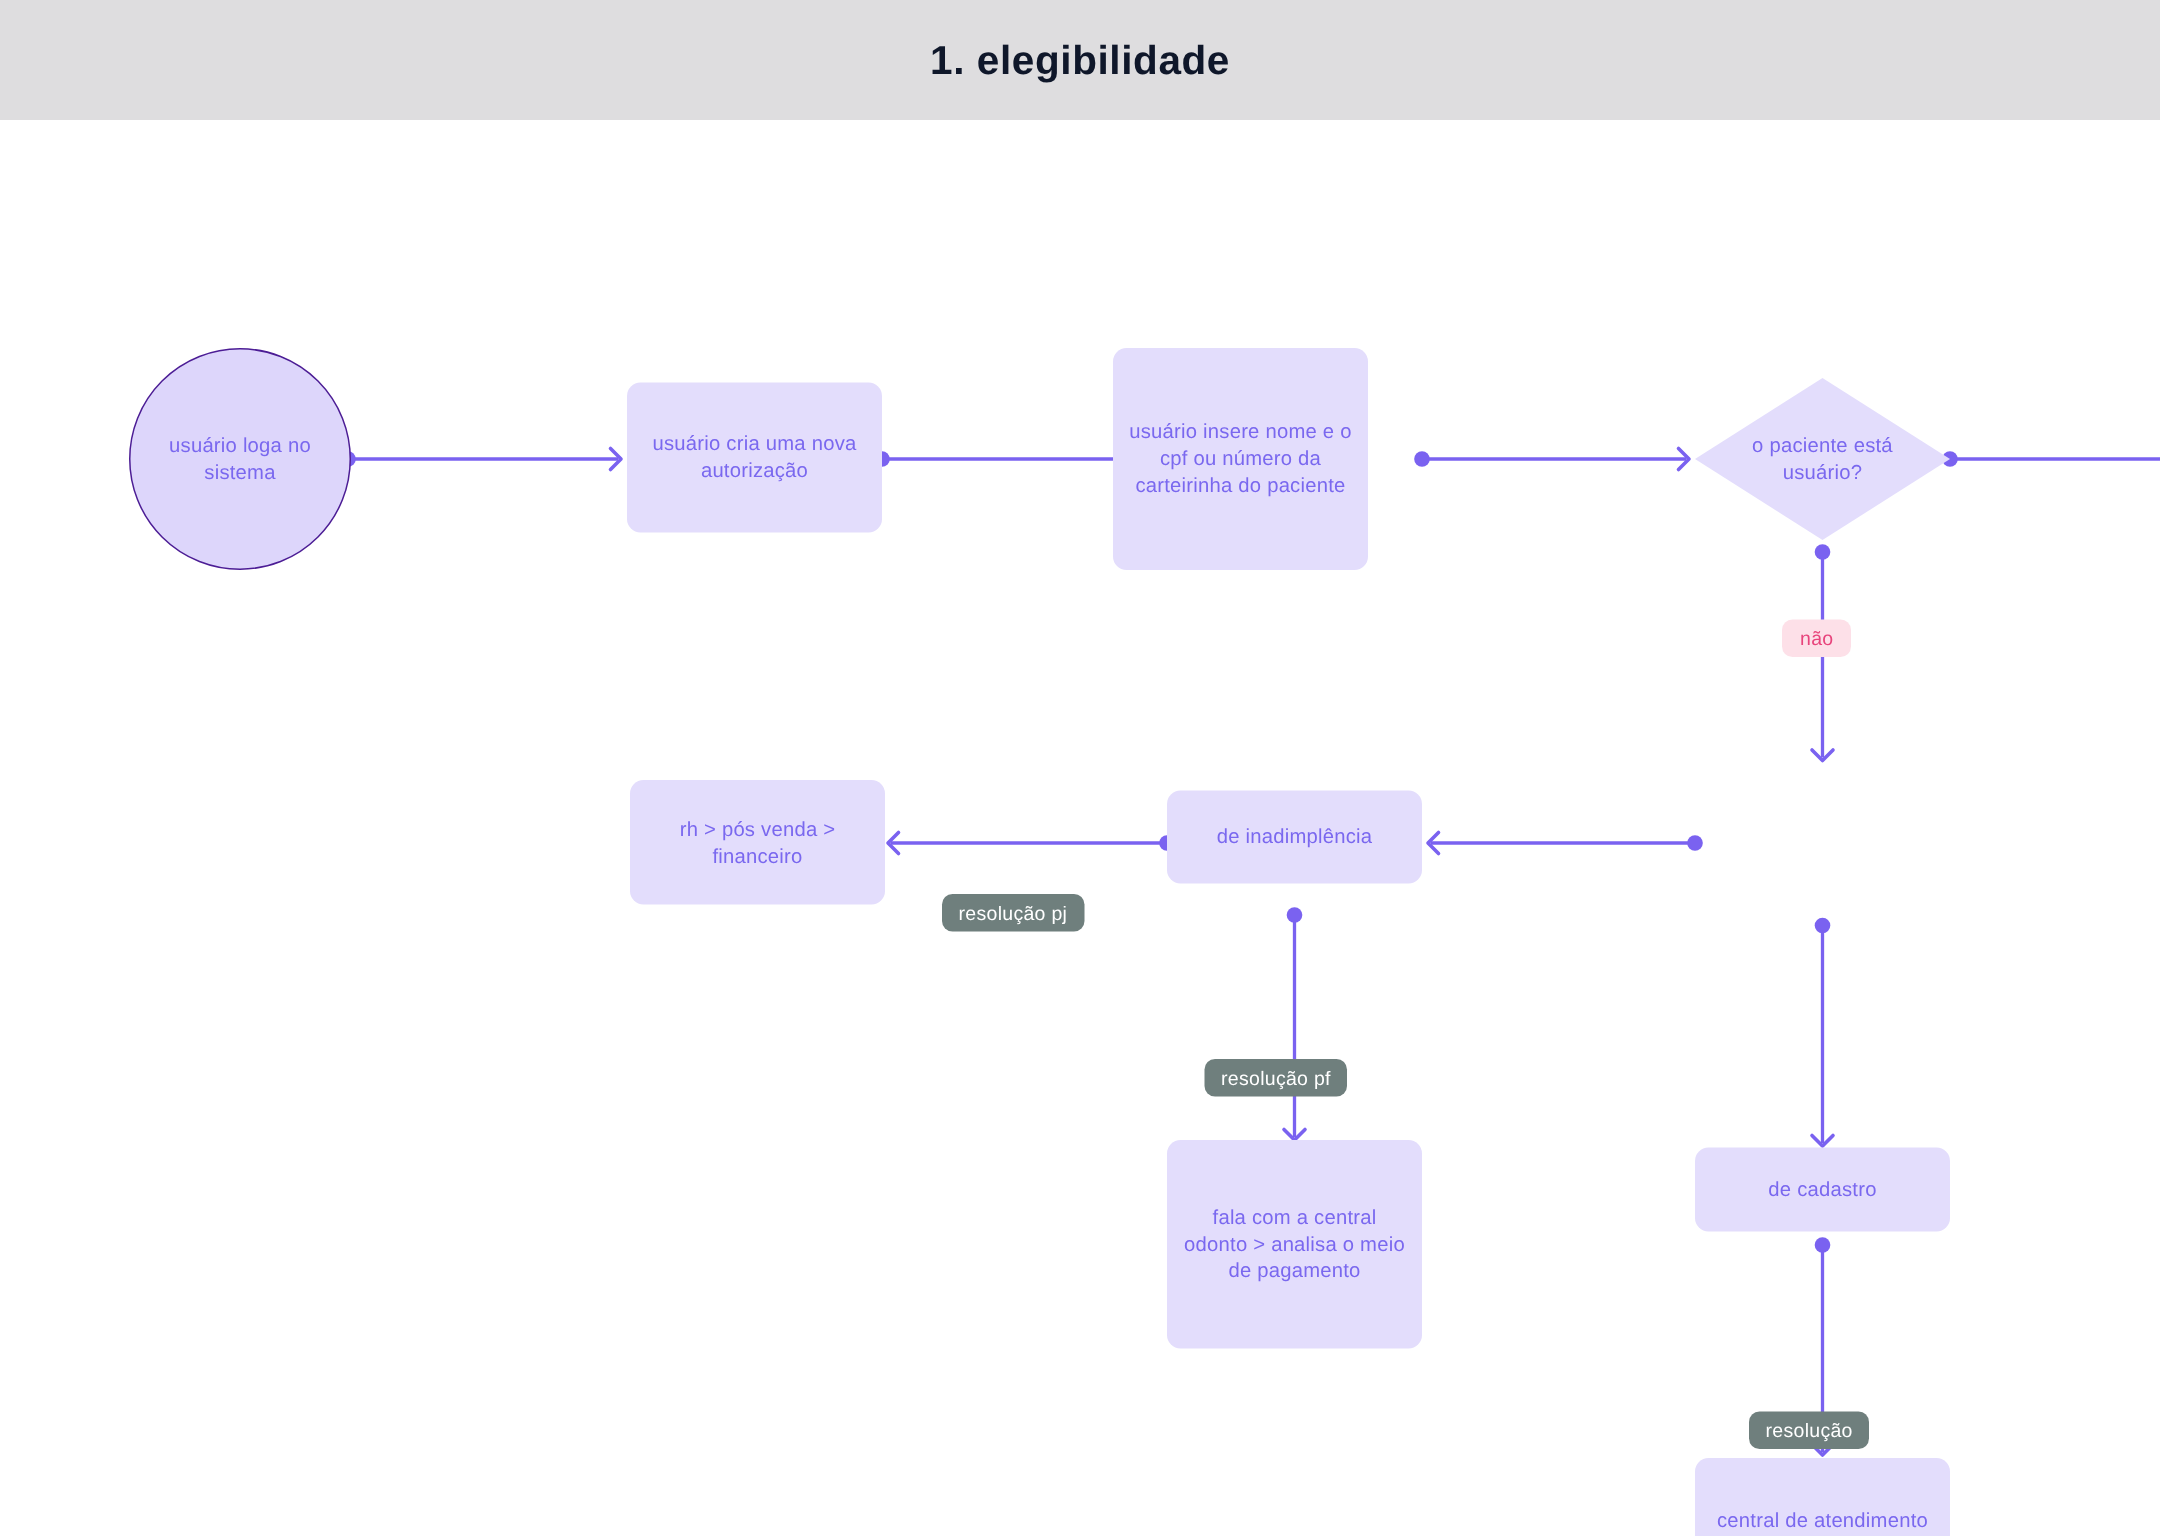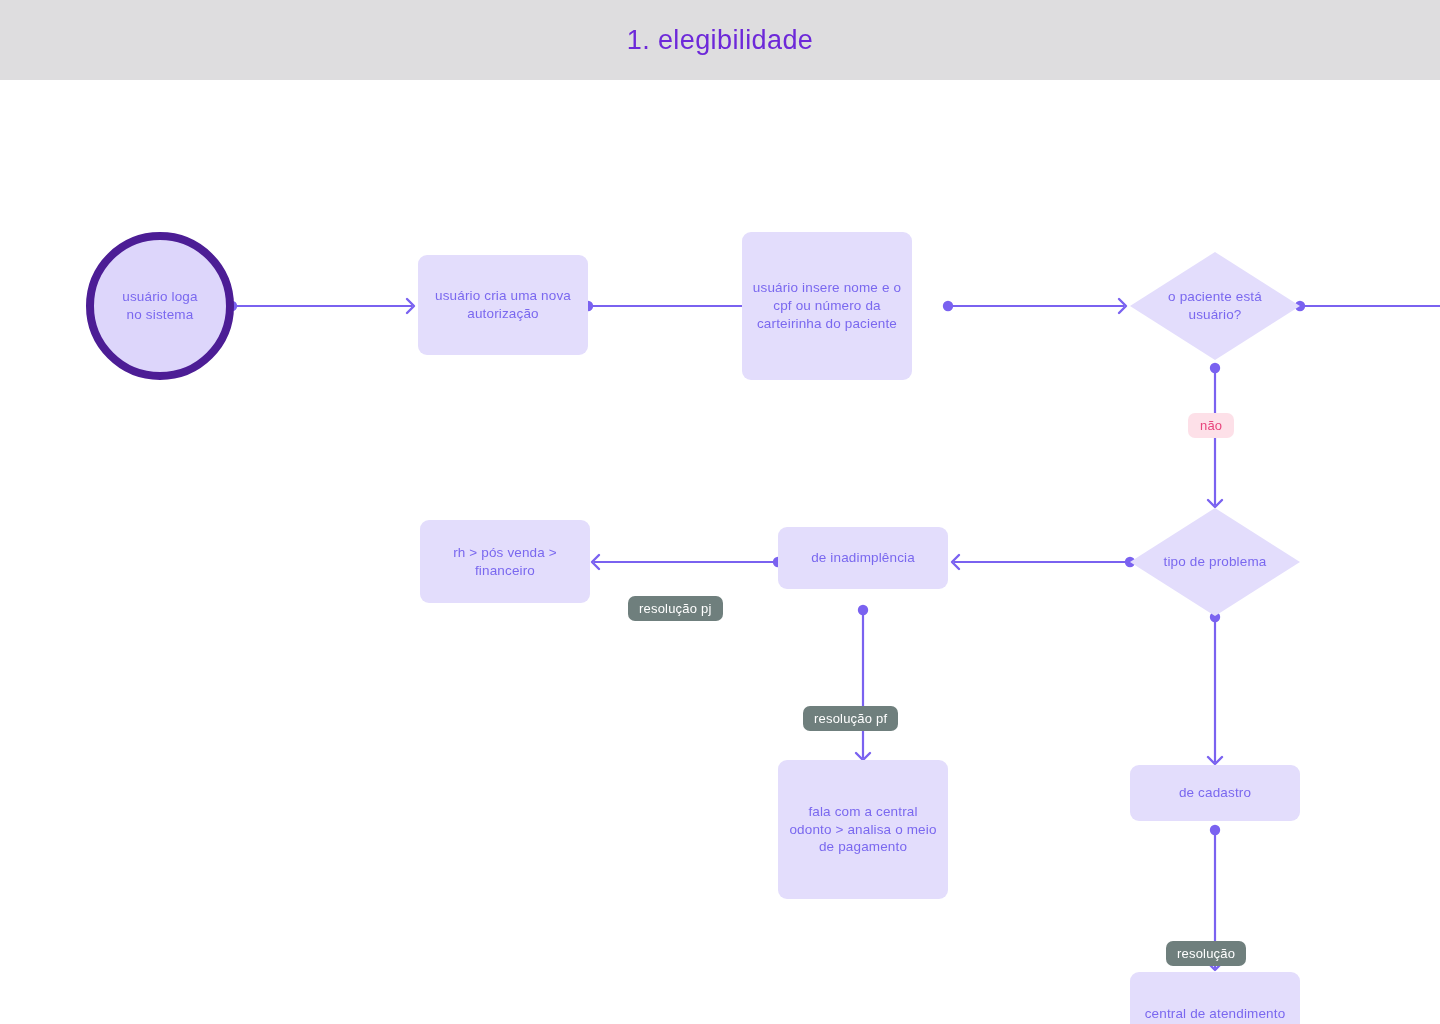--- a/index.html
+++ b/index.html
@@ -22,22 +22,22 @@
     left: 0; top: 0;
     width: 1440px;
     height: 80px;
     background: #dedddf;
     display: flex;
     align-items: center;
     justify-content: center;
   }
   #header-title {
     font-size: 27px;
-    font-weight: 400;
-    color: #6d28d9;
+    font-weight: 700;
+    color: #0f172a;
     letter-spacing: 0.4px;
     white-space: nowrap;
   }
 
   
   #canvas {
     position: absolute;
     left: 0; top: 80px;
     width: 1440px;
     height: 944px;
@@ -65,21 +65,21 @@
     line-height: 1.32;
     letter-spacing: 0.15px;
   }
   .node-box {
     background: #e3ddfc;
     border-radius: 9px;
     padding: 6px 10px;
   }
   .node-circle {
     background: #ddd6fb;
-    border: 8px solid #4c1d95;
+    border: 1px solid #4c1d95;
     border-radius: 50%;
   }
   .node-diamond-wrap {
     position: absolute;
   }
   .node-diamond-shape {
     position: absolute;
     left: 0; top: 0;
     width: 100%;
     height: 100%;
@@ -198,26 +198,20 @@
     <svg class="node-diamond-shape" viewBox="0 0 170 108" preserveAspectRatio="none">
       <polygon points="85,0 170,54 85,108 0,54" fill="#e3ddfc"></polygon>
     </svg>
     <div class="node-diamond-label">o paciente está usuário?</div>
   </div>
 
   <div class="edge-label edge-label-pink" style="left:1188px; top:333px;">
     <span>não</span>
   </div>
 
-  <div class="node-diamond-wrap" style="left:1130px; top:428px; width:170px; height:108px;">
-    <svg class="node-diamond-shape" viewBox="0 0 170 108" preserveAspectRatio="none">
-      <polygon points="85,0 170,54 85,108 0,54" fill="#e3ddfc"></polygon>
-    </svg>
-    <div class="node-diamond-label">tipo de problema</div>
-  </div>
 
   <div class="node node-box" style="left:778px; top:447px; width:170px; height:62px;">
     <span>de inadimplência</span>
   </div>
 
   <div class="edge-label edge-label-gray" style="left:628px; top:468px;">
     <span>resolução pj</span>
   </div>
 
   <div class="node node-box" style="left:420px; top:440px; width:170px; height:83px;">

